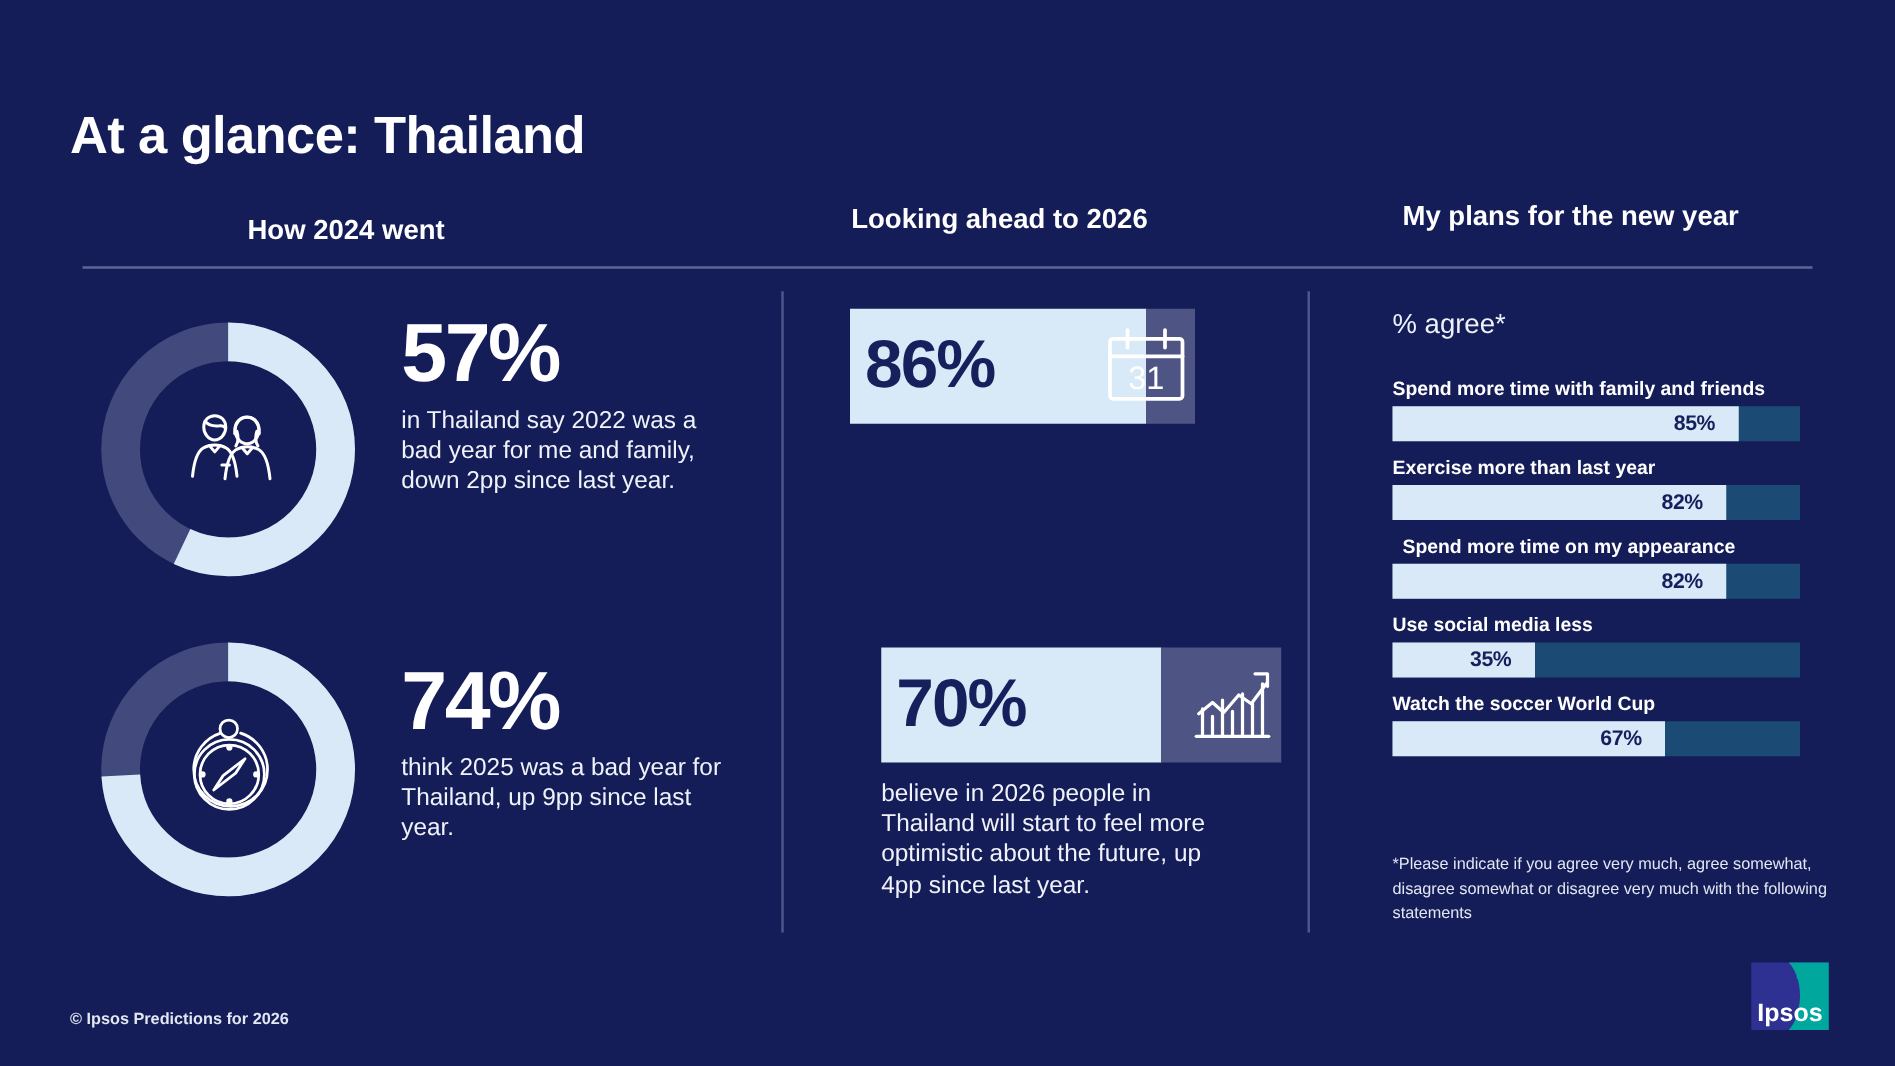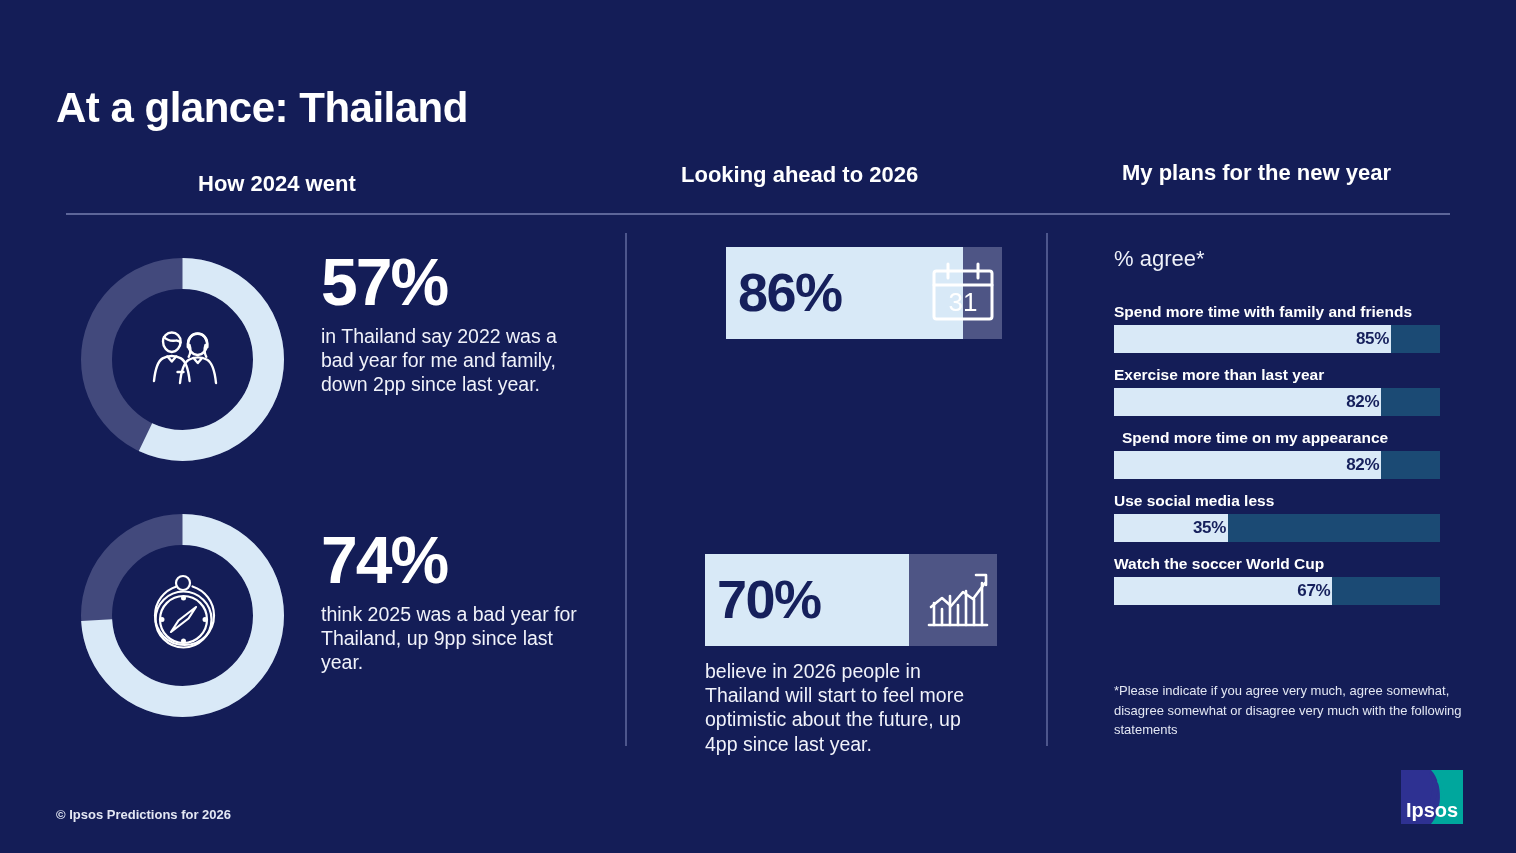--- a/index.html
+++ b/index.html
@@ -58,26 +58,26 @@
     font-size:66px;font-weight:bold;line-height:0.92;
     letter-spacing:-2px;color:#ffffff;
   }
   .stat-desc{
     margin-top:11px;
     font-size:19.5px;line-height:1.24;color:#f0f2fa;font-weight:400;
   }
 
   
   .panel-block{position:absolute;}
-  #pb0{left:726px;top:247px;}
+  #pb0{left:680px;top:247px;}
   #pb1{left:705px;top:518px;}
 
   .pbar{position:relative;height:92px;overflow:visible;}
   #pb0 .pbar{width:276px;}
-  #pb1 .pbar{width:292px;margin-top:36px;}
+  #pb1 .pbar{width:320px;}
   .pbar .fill{position:absolute;left:0;top:0;height:100%;background:#d8e9f7;}
   .pbar .rest{position:absolute;top:0;right:0;height:100%;background:#4e5585;}
   .pbar .pnum{
     position:absolute;left:12px;top:50%;transform:translateY(-52%);
     font-size:54px;font-weight:bold;letter-spacing:-1.5px;color:#16205c;
     line-height:1;
   }
   .pbar .picon{
     position:absolute;right:2px;top:50%;transform:translateY(-50%);
     width:74px;height:74px;
@@ -102,21 +102,21 @@
   }
   .bar-label.indent{padding-left:8px;}
   .bar-track{
     position:relative;width:326px;height:28px;background:#1b4a74;
   }
   .bar-fill{
     position:absolute;left:0;top:0;height:100%;background:#d9e9f7;
     display:flex;align-items:center;justify-content:flex-end;
   }
   .bar-val{
-    font-size:17px;font-weight:bold;color:#16205c;padding-right:2px;
+    font-size:17px;font-weight:bold;color:#16205c;padding-right:19px;
     letter-spacing:-0.3px;
   }
 
   .footnote{
     position:absolute;left:1114px;top:681px;width:360px;
     font-size:13px;line-height:1.5;color:#e3e7f3;font-weight:400;
   }
 
   
   .copyright{

